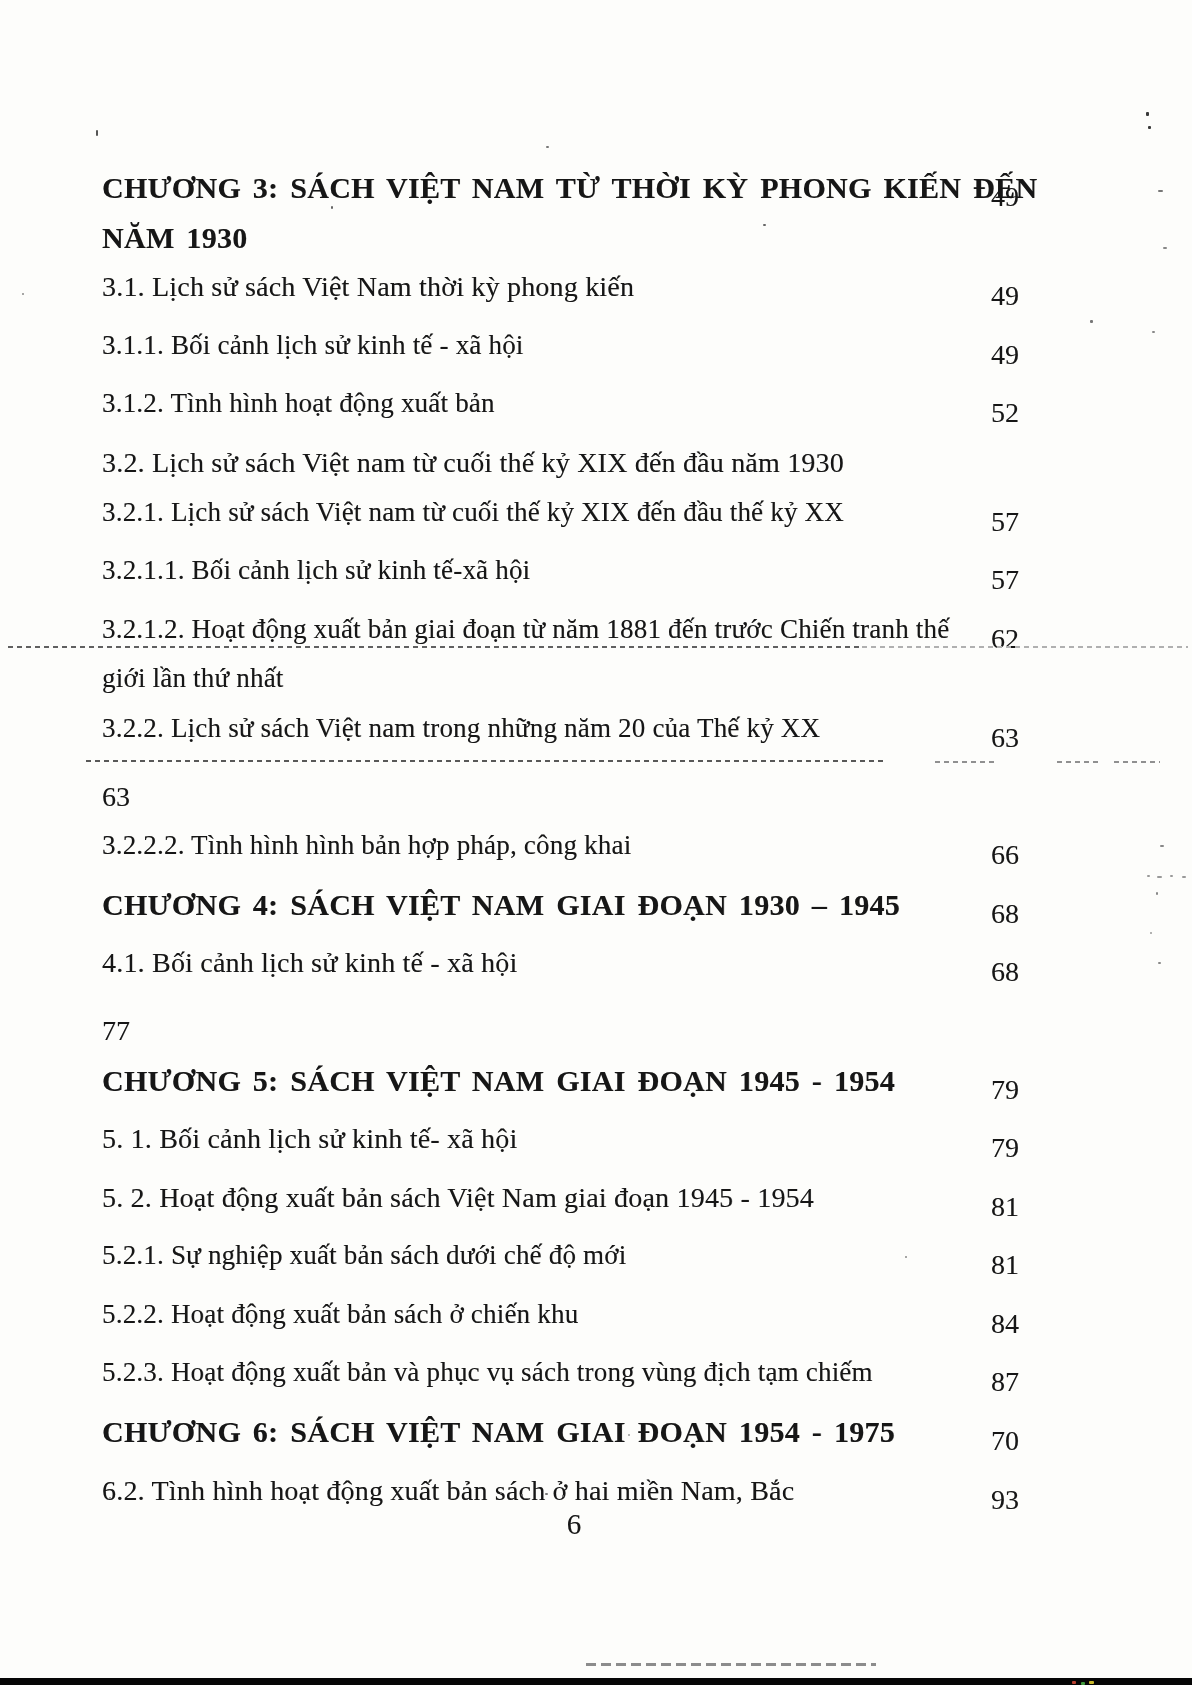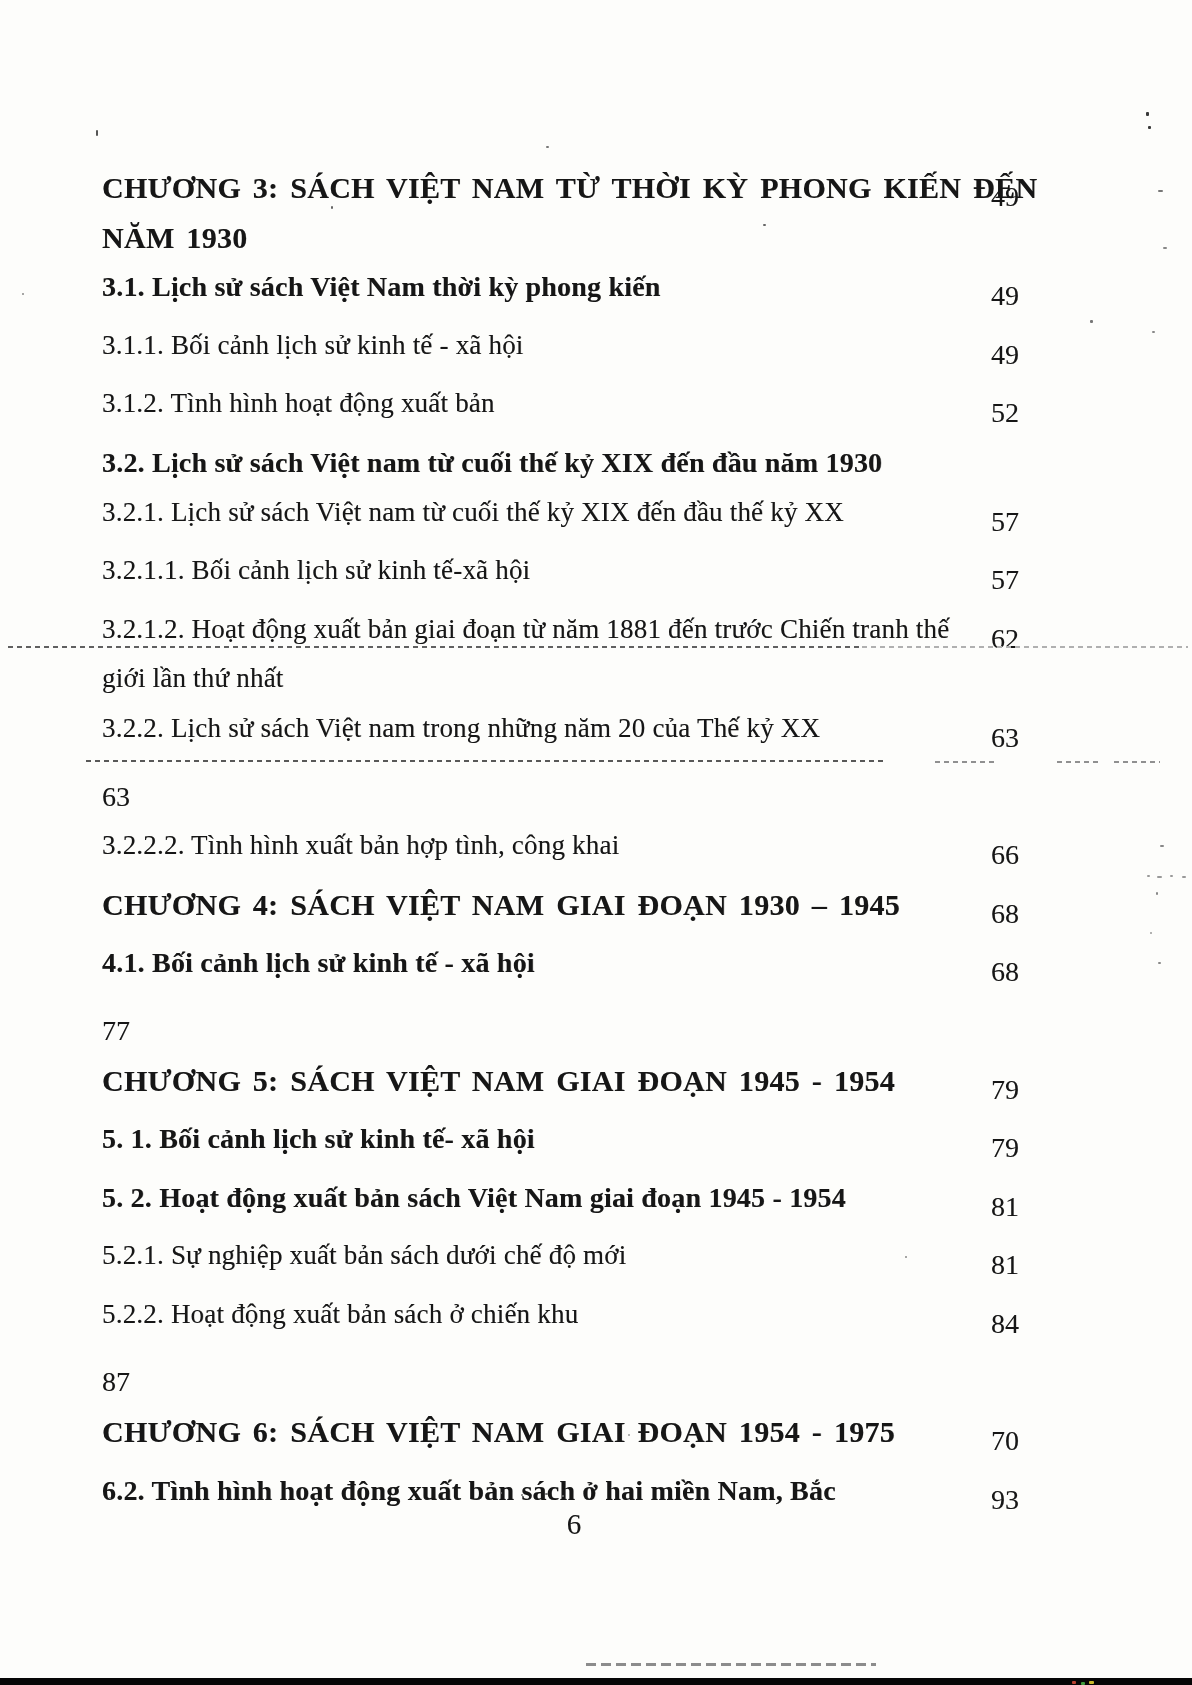--- a/index.html
+++ b/index.html
@@ -20,21 +20,21 @@
   .label{
     width:889px;line-height:49.6px;white-space:nowrap;
     text-shadow:0.3px 0.3px 0 rgba(25,25,25,.38);
   }
   .page-num{
     width:50px;text-align:left;line-height:49.6px;padding-top:9px;
     font-size:28px;font-weight:400;
     text-shadow:0.3px 0.3px 0 rgba(25,25,25,.3);
   }
   .row.sub .label{font-size:27px;font-weight:400;letter-spacing:.2px;}
-  .row.section .label{font-size:28px;font-weight:700;letter-spacing:.2px;}
+  .row.section .label{font-size:28px;font-weight:400;letter-spacing:.2px;}
   .row.chapter .label{font-size:30px;font-weight:700;word-spacing:4px;letter-spacing:.3px;}
   
   .footer{
     position:absolute;left:554px;top:1508px;width:40px;
     text-align:center;font-size:29px;
     text-shadow:0.3px 0.3px 0 rgba(25,25,25,.3);
   }
   
   .dotline{
     position:absolute;height:2px;
@@ -96,21 +96,21 @@
     <div class="row sub">
       <div class="label">3.2.2.  Lịch sử sách Việt nam trong những năm 20 của Thế kỷ XX</div>
       <div class="page-num">63</div>
     </div>
 
     <div class="row sub">
       <div class="page-num">63</div>
     </div>
 
     <div class="row sub">
-      <div class="label">3.2.2.2. Tình hình xuất bản hợp tình, công khai</div>
+      <div class="label">3.2.2.2. Tình hình hình bản hợp pháp, công khai</div>
       <div class="page-num">66</div>
     </div>
 
     <div class="row chapter">
       <div class="label">CHƯƠNG 4:  SÁCH VIỆT NAM GIAI ĐOẠN 1930 – 1945</div>
       <div class="page-num">68</div>
     </div>
 
     <div class="row section">
       <div class="label">4.1. Bối cảnh lịch sử kinh tế - xã hội</div>
@@ -141,20 +141,21 @@
       <div class="label">5.2.1. Sự nghiệp xuất bản sách dưới chế độ mới</div>
       <div class="page-num">81</div>
     </div>
 
     <div class="row sub">
       <div class="label">5.2.2. Hoạt động xuất bản sách ở chiến khu</div>
       <div class="page-num">84</div>
     </div>
 
     <div class="row sub">
+      <div class="label">5.2.3. Hoạt động xuất bản và phục vụ sách trong vùng địch tạm chiếm</div>
       <div class="page-num">87</div>
     </div>
 
     <div class="row chapter">
       <div class="label">CHƯƠNG 6: SÁCH VIỆT NAM GIAI ĐOẠN 1954 - 1975</div>
       <div class="page-num">70</div>
     </div>
 
 
     <div class="row section">

